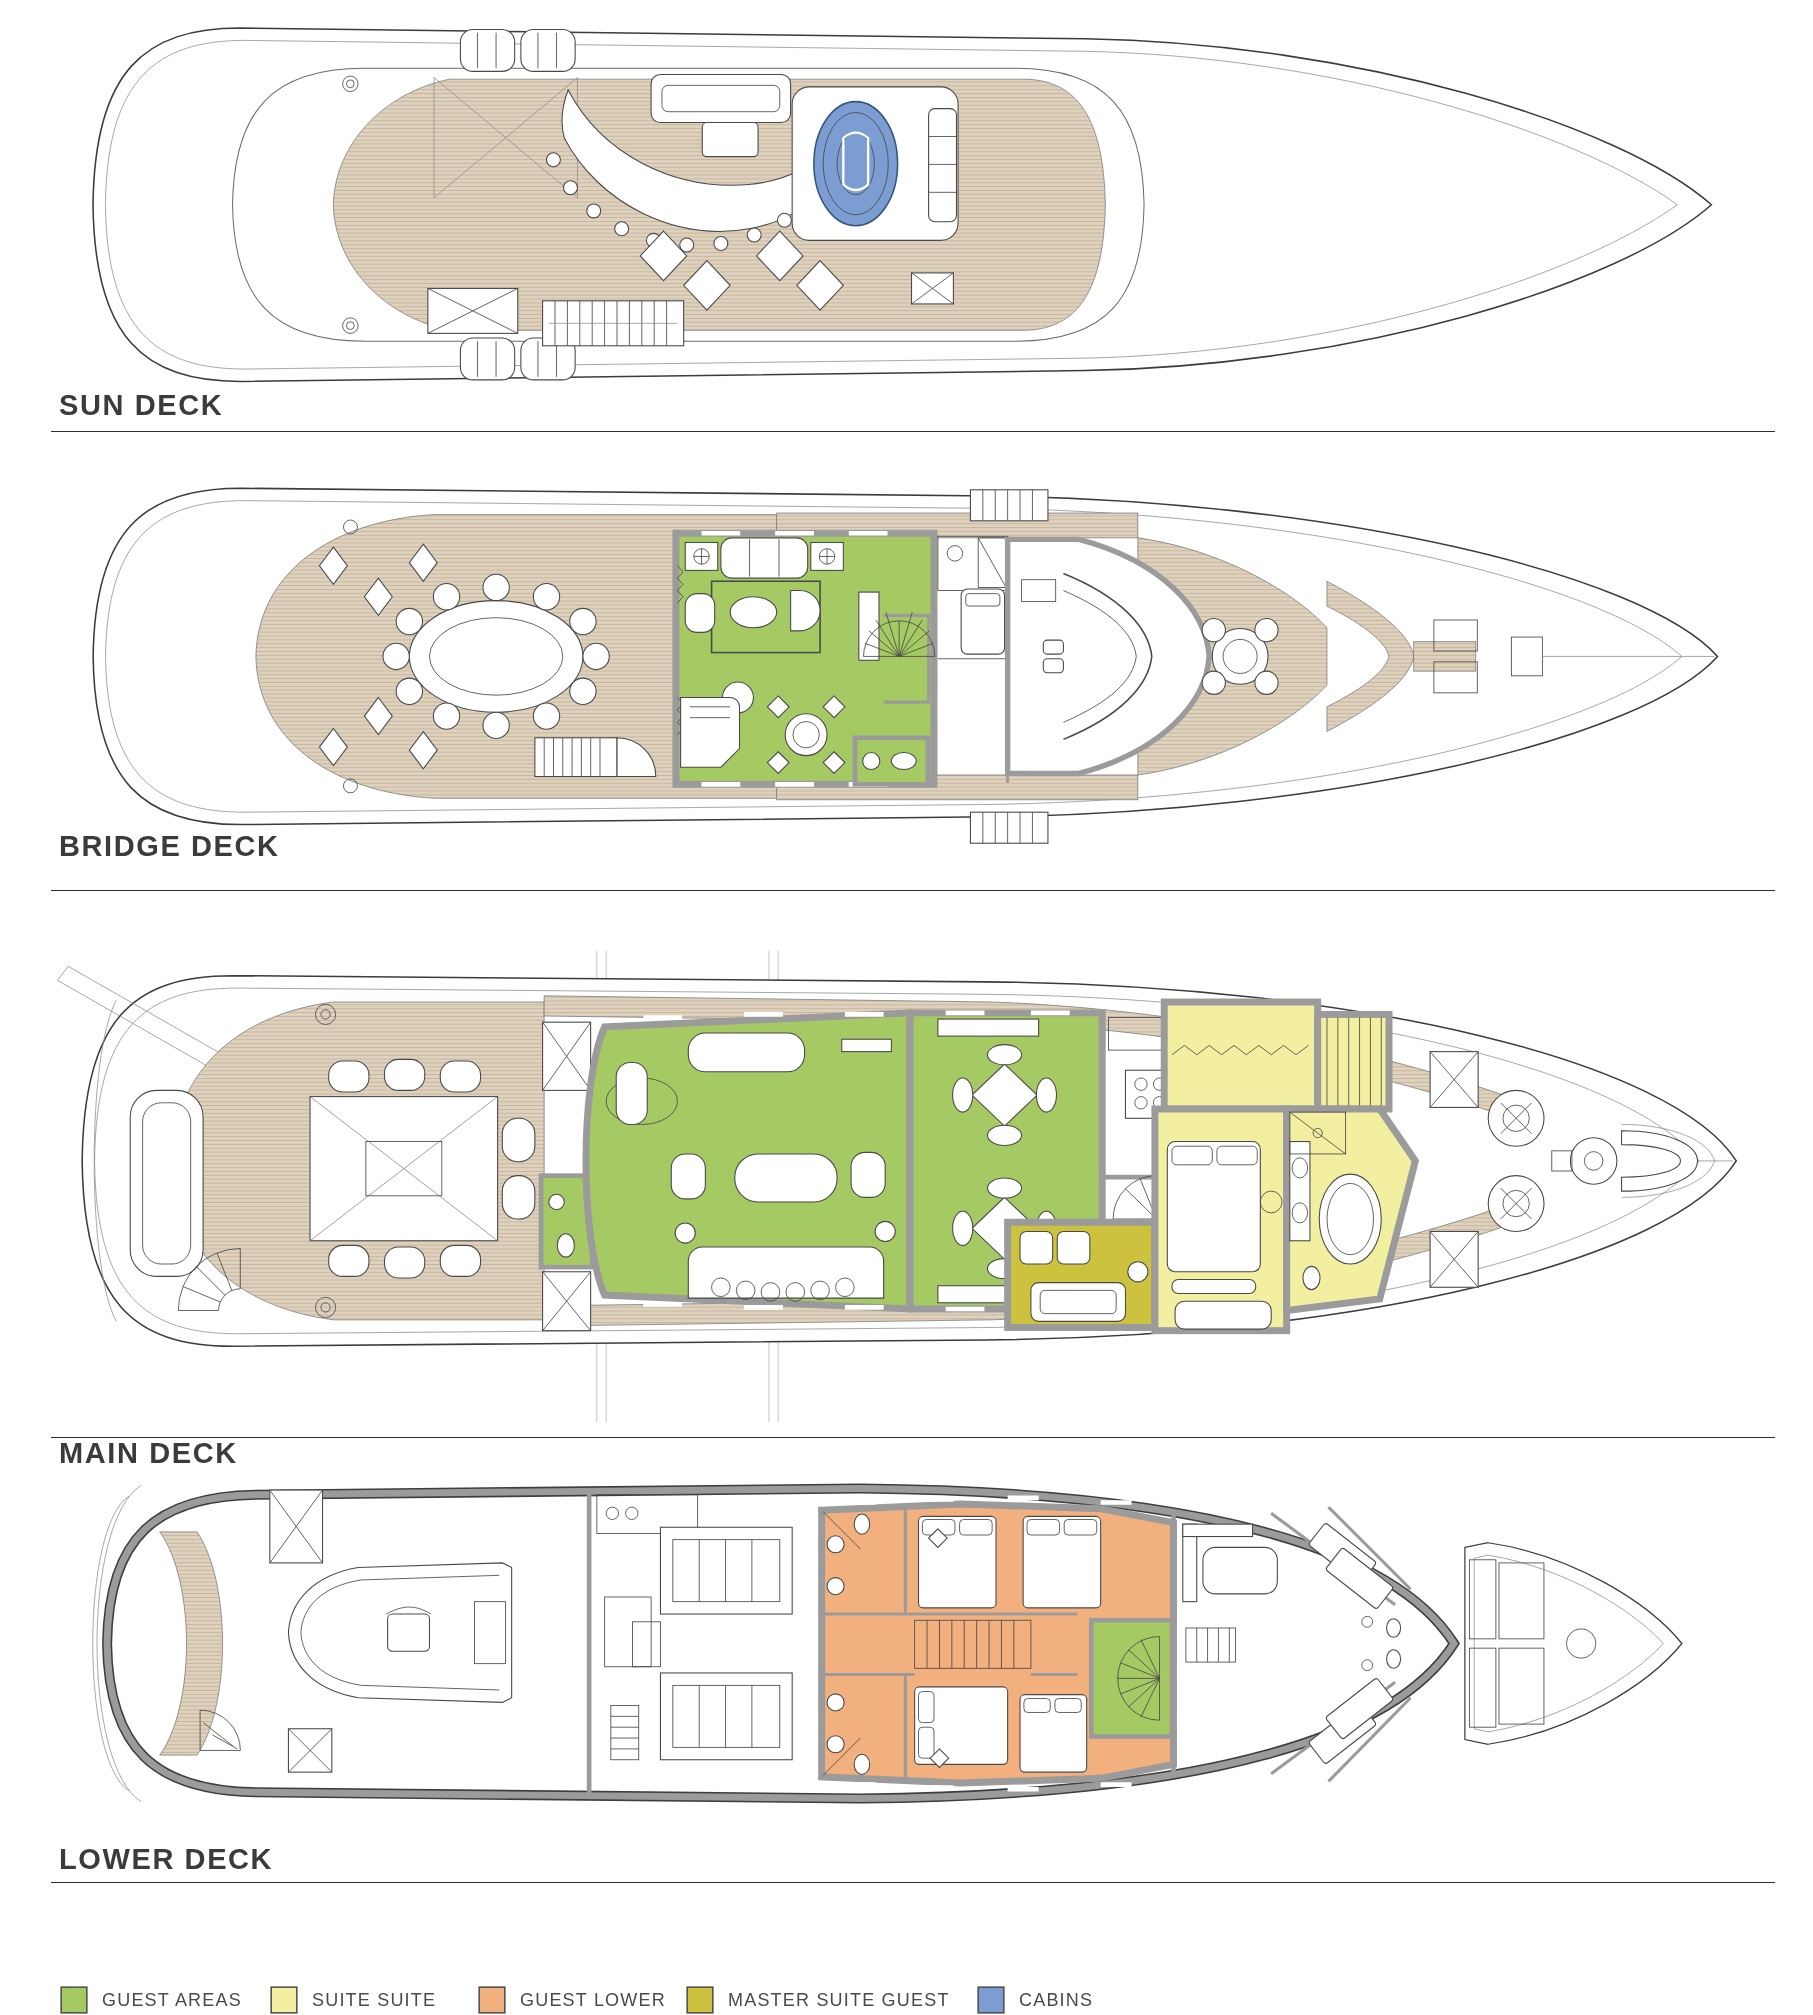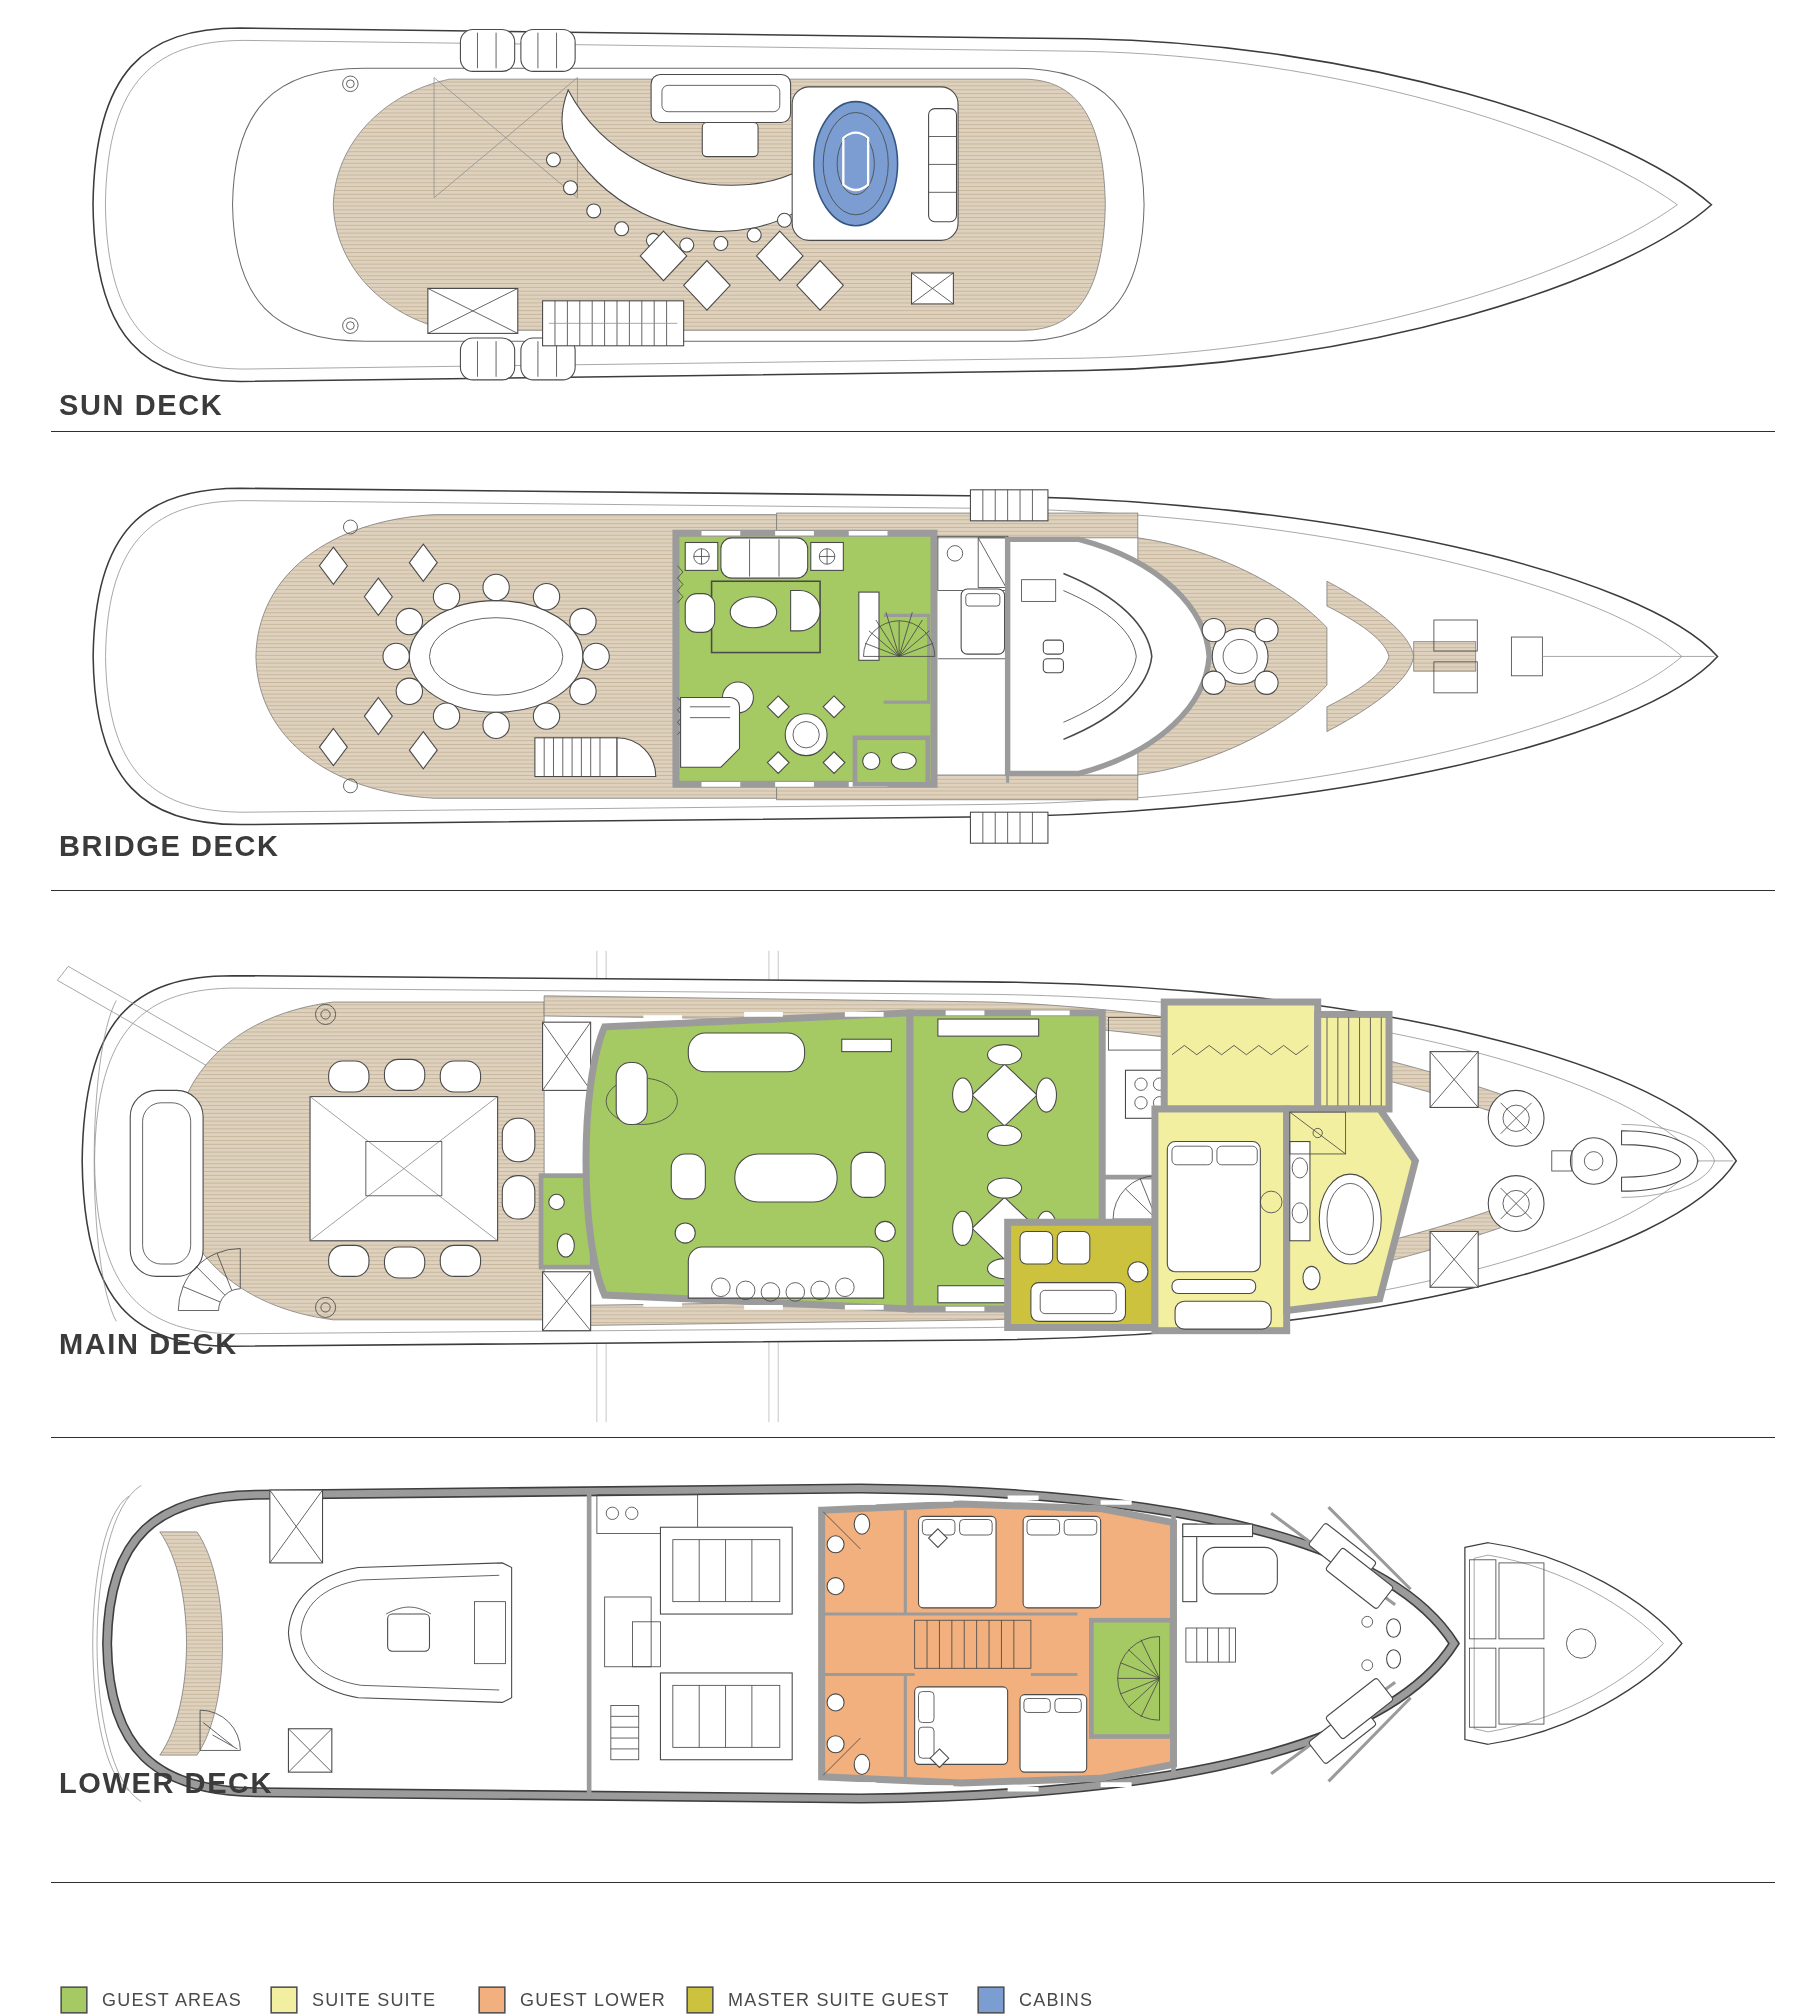--- a/index.html
+++ b/index.html
@@ -389,21 +389,21 @@
       <circle class="furn" cx="1956" cy="332" r="36"></circle>
         <circle class="furn2" cx="1956" cy="332" r="17"></circle>
         <path class="furn2" d="M 1936,312 L 1976,352 M 1936,352 L 1976,312"></path>
       <circle class="furn" cx="2056" cy="277" r="30"></circle>
         <circle class="furn2" cx="2056" cy="277" r="12"></circle>
       <rect class="furn2" x="2002" y="264" width="26" height="26"></rect>
       <path class="furn" d="M 2092,238 C 2152,238 2190,256 2190,277 C 2190,298 2152,316 2092,316 L 2092,298 C 2140,298 2168,288 2168,277 C 2168,266 2140,256 2092,256 Z"></path>
       <path class="thin" d="M 2092,230 C 2160,230 2205,252 2212,277 C 2205,302 2160,324 2092,324 M 2190,277 H 2236"></path>
     </g>
   </svg>
-  <div class="deck-label" style="top:1328px">MAIN DECK</div>
+  <div class="deck-label" style="top:1437px">MAIN DECK</div>
   <div class="rule" style="top:1437px"></div>
 
   <svg class="deck-svg" style="top:1473px" width="1813" height="372" viewBox="0 0 2339 480">
     <path class="thin" d="M 182,16 C 106,62 106,378 182,424 M 166,30 C 104,70 104,370 166,410"></path>
     <g>
       <path class="hullwall-outer" d="M 330,28 L 1110,20 C 1560,24 1800,100 1876,220 C 1800,340 1560,416 1110,420 L 330,412 C 202,410 140,358 138,220 C 140,82 202,30 330,28 Z"></path>
       <path class="hullwall-inner" d="M 330,28 L 1110,20 C 1560,24 1800,100 1876,220 C 1800,340 1560,416 1110,420 L 330,412 C 202,410 140,358 138,220 C 140,82 202,30 330,28 Z"></path>
     </g>
     <g>
       <path class="teak" d="M 206,76 C 252,140 252,300 206,364 L 254,364 C 298,300 298,140 254,76 Z"></path>
@@ -498,21 +498,21 @@
     <g>
       <path d="M 1890,96 L 1920,90 C 2030,106 2128,168 2170,220 C 2128,272 2030,334 1920,350 L 1890,344 Z" fill="#ffffff" stroke="#3e3e3e" stroke-width="1.6"></path>
       <path class="thin" d="M 1902,110 L 1920,106 C 2018,122 2106,176 2146,220 C 2106,264 2018,318 1920,334 L 1902,330 Z"></path>
       <rect class="furn2" x="1896" y="112" width="34" height="102"></rect>
         <rect class="furn2" x="1896" y="226" width="34" height="102"></rect>
       <rect class="furn2" x="1934" y="116" width="58" height="98"></rect>
         <rect class="furn2" x="1934" y="226" width="58" height="98"></rect>
       <circle class="furn2" cx="2040" cy="220" r="19"></circle>
     </g>
   </svg>
-  <div class="deck-label" style="top:1767px">LOWER DECK</div>
+  <div class="deck-label" style="top:1843px">LOWER DECK</div>
   <div class="rule" style="top:1882px"></div>
 
   <div>
     <div class="legend-item" style="left:60px">
       <svg class="legend-swatch" width="28" height="28" viewBox="0 0 36 36">
         <rect x="1.5" y="1.5" width="33" height="33" stroke="#4f4f4f" stroke-width="2" fill="#a5c963"></rect>
       </svg>
       <span class="legend-label">GUEST AREAS</span>
     </div>
     <div class="legend-item" style="left:270px">

